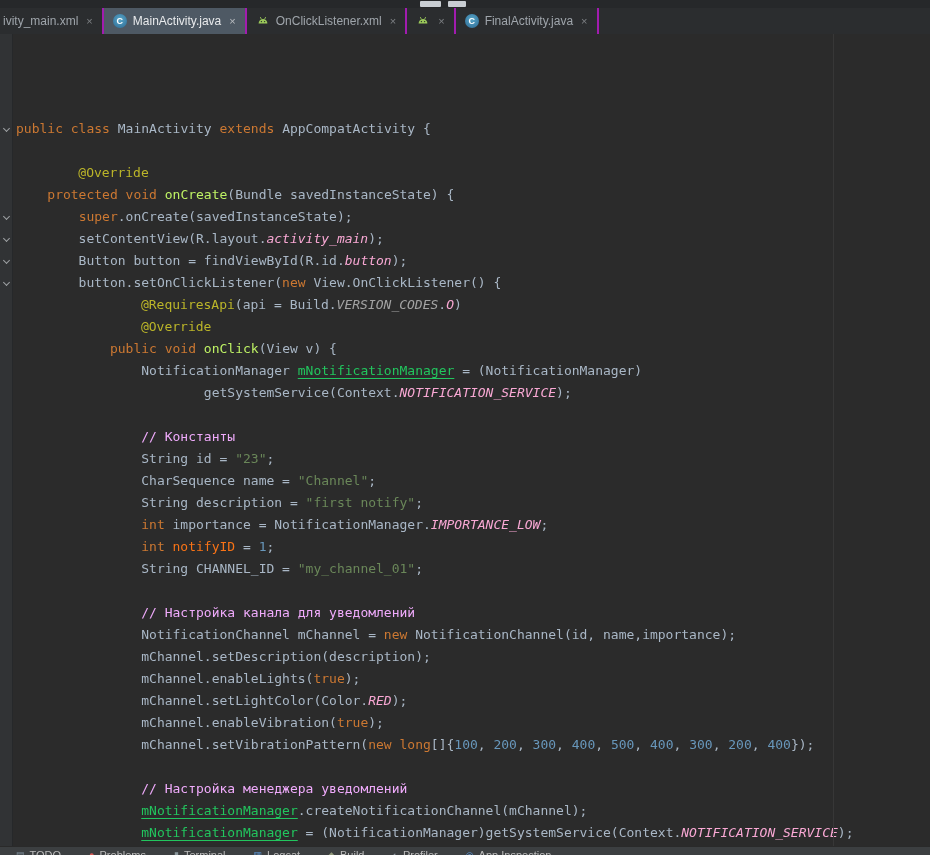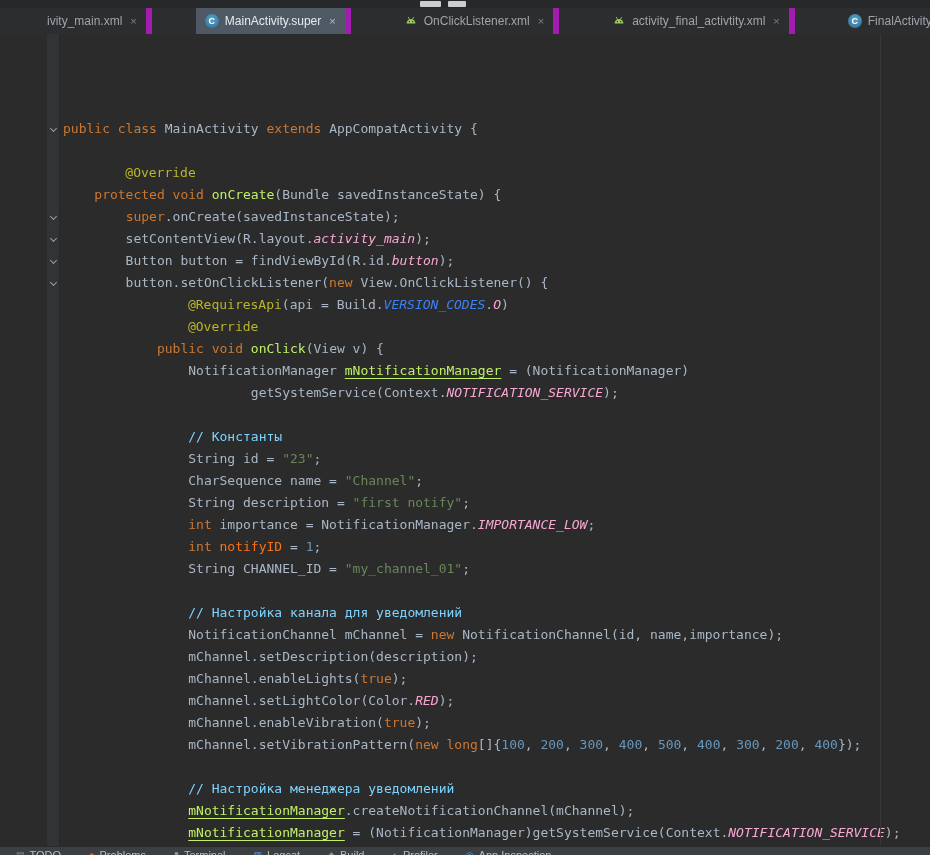--- a/index.html
+++ b/index.html
@@ -9,54 +9,54 @@
 
   
   #titlebar-strip { position:absolute; top:0; left:0; width:930px; height:8px; background:#26282a; }
   .toolbar-remnant { position:absolute; top:1px; height:6px; background:#c9ced3; border-radius:1px; }
   #remnant-1 { left:420px; width:21px; }
   #remnant-2 { left:448px; width:18px; }
 
   
   #tab-bar { position:absolute; top:8px; left:0; width:930px; height:26px; background:#2b2d2f;
              display:flex; align-items:stretch; }
-  .tab { display:flex; align-items:center; gap:6px; padding:0 9px; border-right:6px solid #a21caf;
-         font-size:12px; color:#9fa5ab; white-space:nowrap; cursor:default;margin-left:44px; }
+  .tab { display:flex; align-items:center; gap:6px; padding:0 9px; border-right:2px solid #a21caf;
+         font-size:12px; color:#9fa5ab; white-space:nowrap; cursor:default; }
   .tab.cut { padding-left:3px; }
   .tab.selected { background:#4e5964; color:#e8eaec; }
   .tab-label { line-height:26px; }
   .tab-close { font-size:11px; color:#7d8084; margin-left:2px; line-height:26px; }
   .tab.selected .tab-close { color:#b9bdc1; }
   .tab-icon { width:14px; height:14px; display:inline-flex; align-items:center; justify-content:center; }
   .class-icon { border-radius:50%; background:radial-gradient(circle at 50% 38%, #58a6c8, #2d6a94);
                 color:#fff; font-size:9px; font-weight:bold; line-height:14px; text-align:center; }
 
   
   #editor { position:absolute; top:34px; left:0; width:930px; height:812px; background:#2b2b2b;
-            display:flex; overflow:hidden;padding-left:47px; }
+            display:flex; overflow:hidden; }
   #gutter { width:13px; background:#313335; border-right:1px solid #26282a; padding-top:18px; }
   .gutter-line { height:22px; display:flex; align-items:center; justify-content:center; }
   .fold-chevron { width:5px; height:5px; border-right:1px solid #9da0a3; border-bottom:1px solid #9da0a3;
                   transform:rotate(45deg); margin-top:-2px; }
   #code-area { flex:1; padding:18px 0 0 3px; font-family:"DejaVu Sans Mono", monospace;
                font-size:13px; line-height:22px; white-space:pre; position:relative; overflow:hidden; }
   .code-line { height:22px; }
   #margin-guide { position:absolute; top:0; bottom:0; left:820px; width:1px; background:#373737; }
 
   
   .tok-d  { color:#a9b7c6; }
   .tok-k  { color:#cc7832; }
   .tok-m  { color:#bef264; }
   .tok-a  { color:#bbb529;margin-left:31px; }
   .tok-s  { color:#6a8759; }
   .tok-n  { color:#6897bb; }
-  .tok-c  { color:#7dd3fc; }
+  .tok-c  { color:#f0abfc; }
   .tok-f  { color:#f9a8d4; font-style:italic; }
-  .tok-si { color:#3b82f6; font-style:italic; }
-  .tok-u  { color:#bef264; text-decoration:underline; text-underline-offset:3px; }
+  .tok-si { color:#a3a3a3; font-style:italic; }
+  .tok-u  { color:#22c55e; text-decoration:underline; text-underline-offset:3px; }
   .tok-g  { color:#f97316; }
 
   
   #status-bar { position:absolute; top:846px; left:0; width:930px; height:26px; background:#3c3f41;
                 border-top:1px solid #2a2a2a; display:flex; gap:28px; padding:2px 0 0 16px; }
   .sb-item { display:flex; align-items:flex-start; gap:5px; font-size:11px; color:#bbbbbb; }
   .sb-icon { font-size:9px; line-height:13px; }
   .sb-label { line-height:13px; }
 </style>
 </head>
@@ -69,21 +69,21 @@
     <div id="remnant-2" class="toolbar-remnant"></div>
   </div>
 
   <div id="tab-bar">
       <div class="tab cut">
         <span class="tab-label">ivity_main.xml</span>
         <span class="tab-close">×</span>
       </div>
       <div class="tab selected">
         <span class="tab-icon class-icon">C</span>
-        <span class="tab-label">MainActivity.super</span>
+        <span class="tab-label">MainActivity.java</span>
         <span class="tab-close">×</span>
       </div>
       <div class="tab">
         <span class="tab-icon">
           <svg width="14" height="14" viewBox="0 0 14 14">
             <path d="M2.6 9.6 C2.6 6.9 4.6 4.9 7 4.9 C9.4 4.9 11.4 6.9 11.4 9.6 Z" fill="#9bc95b"></path>
             <line x1="4.3" y1="3.1" x2="5.3" y2="5" stroke="#9bc95b" stroke-width="0.9"></line>
             <line x1="9.7" y1="3.1" x2="8.7" y2="5" stroke="#9bc95b" stroke-width="0.9"></line>
             <circle cx="5.4" cy="7.6" r="0.7" fill="#2b2b2b"></circle>
             <circle cx="8.6" cy="7.6" r="0.7" fill="#2b2b2b"></circle>
@@ -95,21 +95,20 @@
       <div class="tab">
         <span class="tab-icon">
           <svg width="14" height="14" viewBox="0 0 14 14">
             <path d="M2.6 9.6 C2.6 6.9 4.6 4.9 7 4.9 C9.4 4.9 11.4 6.9 11.4 9.6 Z" fill="#9bc95b"></path>
             <line x1="4.3" y1="3.1" x2="5.3" y2="5" stroke="#9bc95b" stroke-width="0.9"></line>
             <line x1="9.7" y1="3.1" x2="8.7" y2="5" stroke="#9bc95b" stroke-width="0.9"></line>
             <circle cx="5.4" cy="7.6" r="0.7" fill="#2b2b2b"></circle>
             <circle cx="8.6" cy="7.6" r="0.7" fill="#2b2b2b"></circle>
           </svg>
         </span>
-        <span class="tab-label">activity_final_activtity.xml</span>
         <span class="tab-close">×</span>
       </div>
       <div class="tab">
         <span class="tab-icon class-icon">C</span>
         <span class="tab-label">FinalActivity.java</span>
         <span class="tab-close">×</span>
       </div>
     </div>
 
   <div id="editor">

